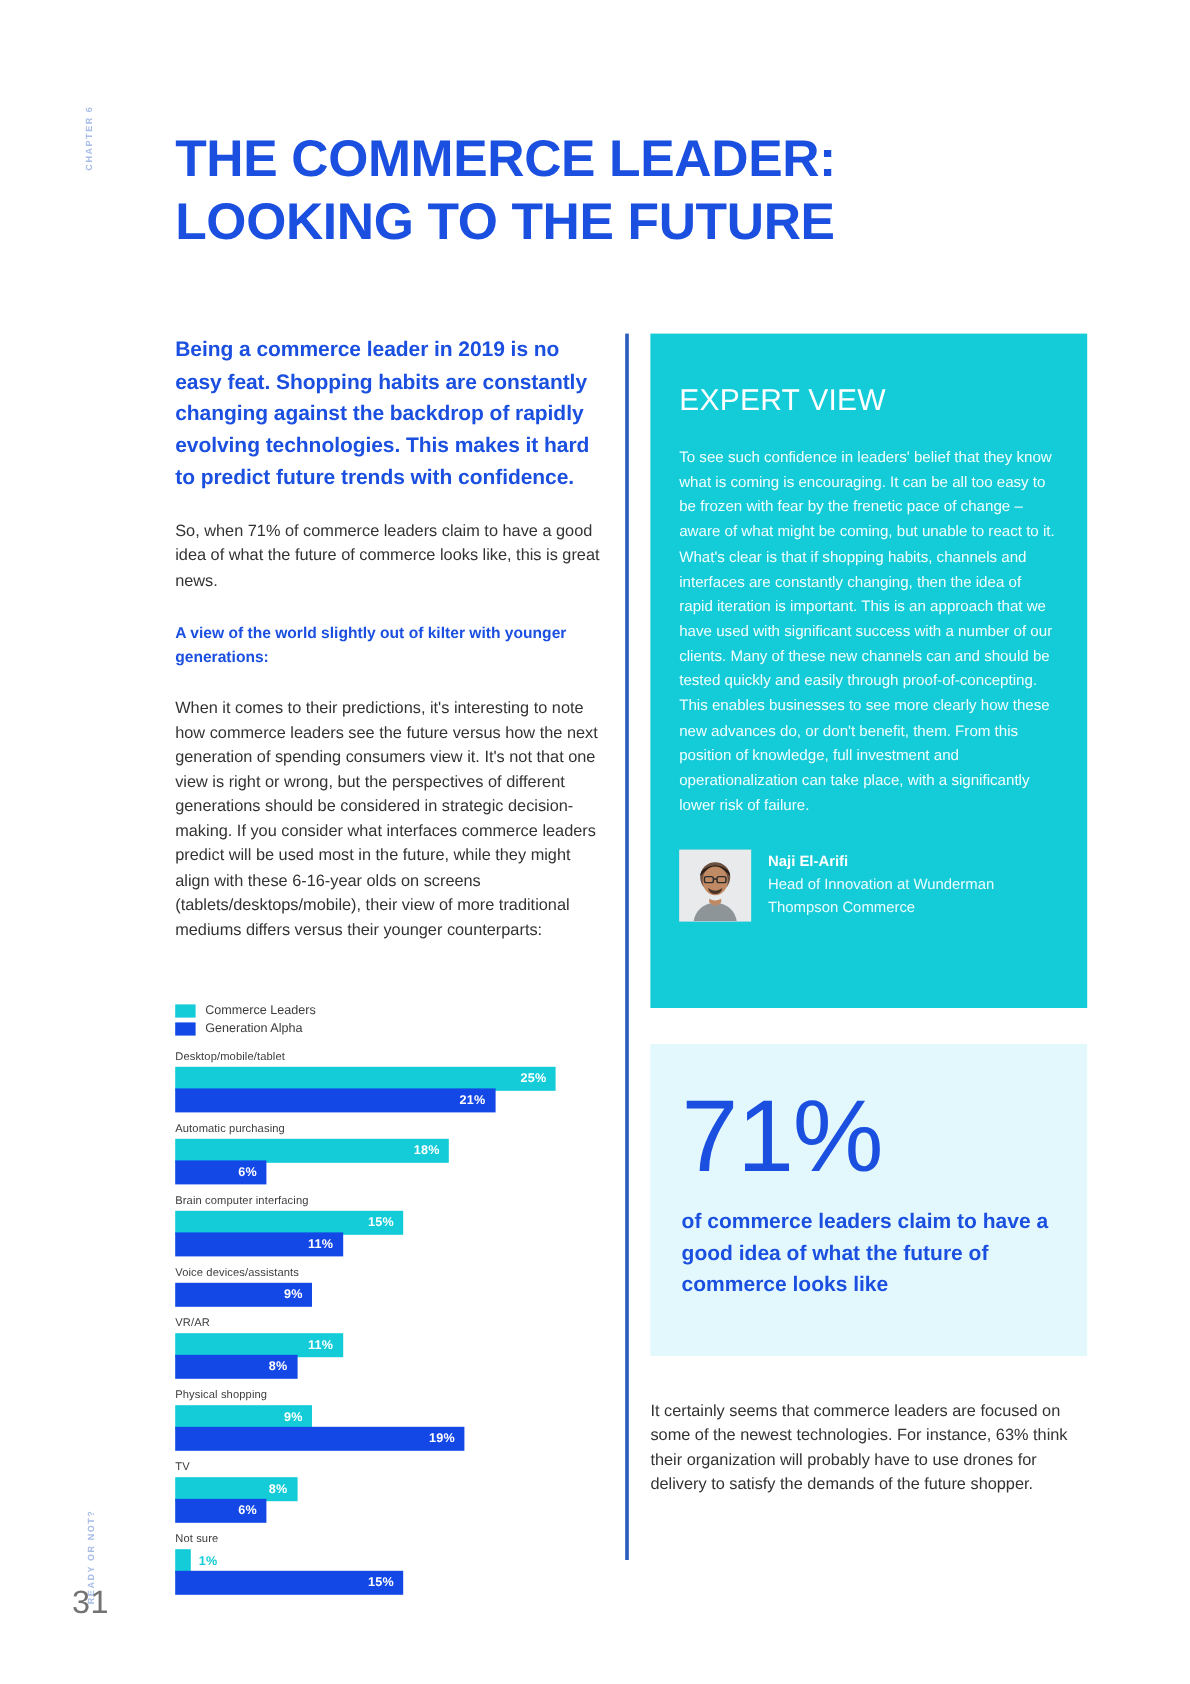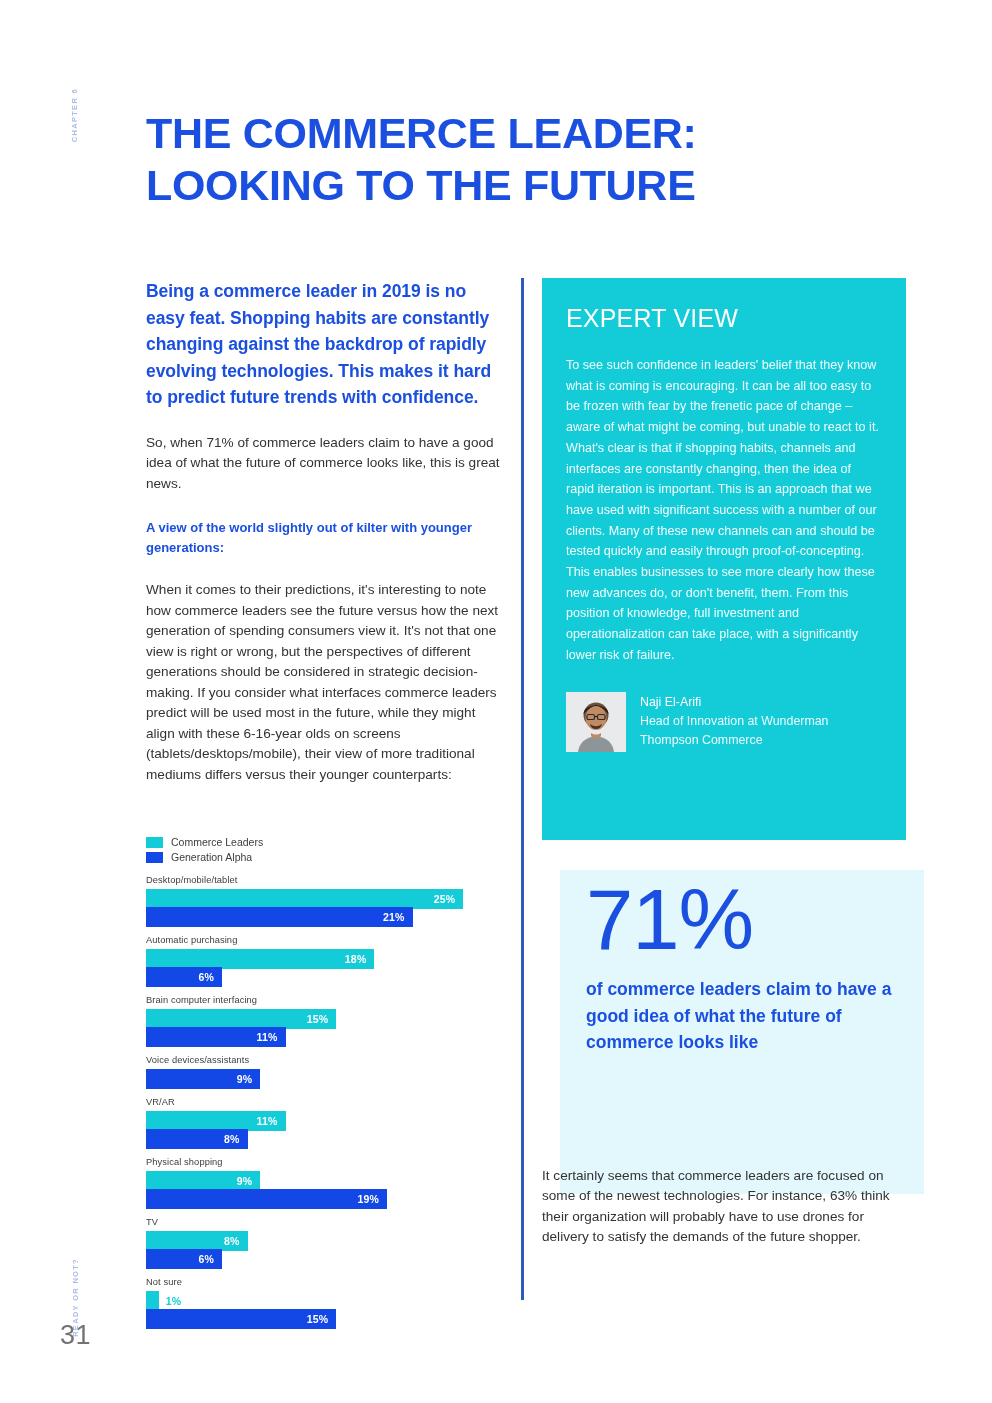--- a/index.html
+++ b/index.html
@@ -162,21 +162,21 @@
     width: 364px;
     height: 562px;
     background: #14ccd8;
     box-sizing: border-box;
     padding: 26px 24px 0 24px;
   }
   .expert-title {
     font-size: 25px;
     color: #ffffff;
     font-weight: normal;
-    margin: 0 0 22px 0;
+    margin: 16px 0 22px 0;
     letter-spacing: 0.2px;
   }
   .expert-body {
     font-size: 12.6px;
     line-height: 20.7px;
     color: #f2feff;
     margin: 0;
   }
   .author-block {
     display: flex;
@@ -189,40 +189,40 @@
     flex: 0 0 60px;
     position: relative;
     overflow: hidden;
   }
   .author-info {
     margin-left: 14px;
     padding-top: 1px;
   }
   .author-name {
     font-size: 12.4px;
-    font-weight: normal;
+    font-weight: bold;
     color: #ffffff;
     line-height: 19px;
   }
   .author-role {
     font-size: 12.4px;
     color: #eafcff;
     line-height: 19.5px;
   }
 
   
   .stat-box {
     position: absolute;
-    left: 560px;
+    left: 542px;
     top: 870px;
     width: 364px;
-    height: 324px;
+    height: 260px;
     background: #e2f8fc;
     box-sizing: border-box;
-    padding: 2px 26px 0 26px;
+    padding: 30px 26px 0 26px;
   }
   .stat-number {
     font-size: 85px;
     line-height: 96px;
     font-weight: 300;
     color: #1a4fe0;
     letter-spacing: -1px;
     margin: 0;
   }
   .stat-caption {

